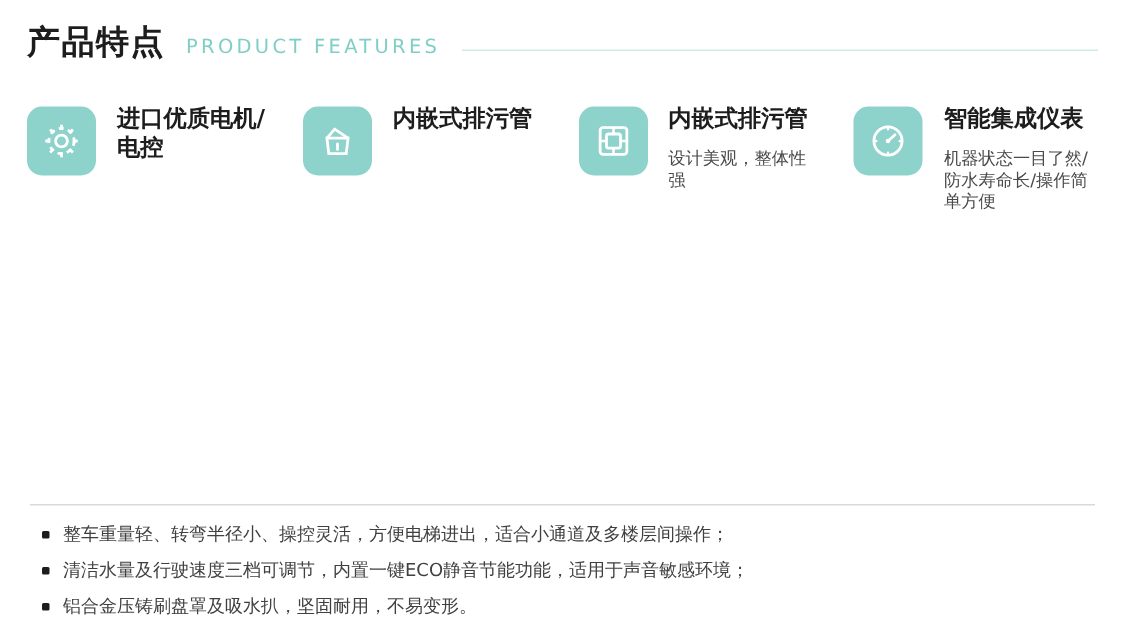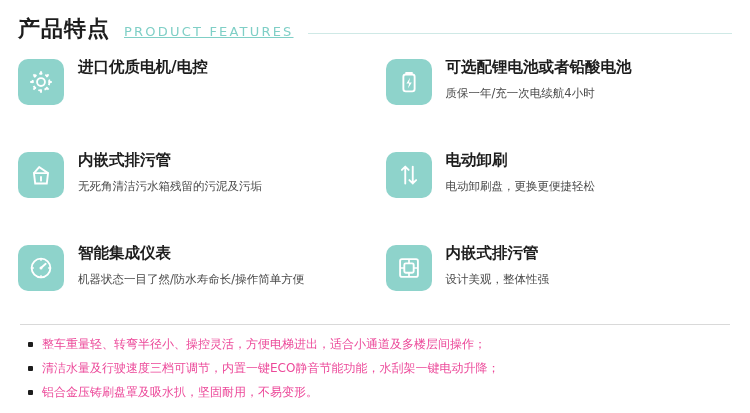--- a/index.html
+++ b/index.html
@@ -21,50 +21,49 @@
     box-sizing: border-box;
     padding: 14px 18px 0 18px;
   }
 
   
   .header {
     display: flex;
     align-items: center;
     gap: 14px;
     height: 30px;
-    margin-bottom: 12px;
+    margin-bottom: 24px;
   }
   .header-title {
     font-size: 22px;
     font-weight: bold;
     color: #1d1d1d;
     letter-spacing: 1px;
     line-height: 1;
   }
   .header-sub {
     font-size: 13px;
     color: #7fcfc6;
     letter-spacing: 2.2px;
     line-height: 1;
     position: relative;
     top: 2px;
-    text-decoration: underline;
   }
   .header-rule {
     flex: 1;
     height: 1px;
     background: #cfe9e6;
     position: relative;
     top: 4px;
   }
 
   
   .features {
     display: grid;
-    grid-template-columns: 1fr 1fr;
+    grid-template-columns: 1fr 1fr 1fr 1fr;
     grid-template-rows: repeat(3, 72px);
     column-gap: 18px;
     row-gap: 8px;
     margin-top: 6px;
     gap: 21px;
   }
   .feature {
     display: flex;
     align-items: flex-start;
     gap: 14px;
@@ -106,21 +105,21 @@
 
   
   .bullets {
     list-style: none;
     margin: 0;
     padding: 0 0 0 10px;
   }
   .bullets li {
     position: relative;
     font-size: 12px;
-    color: #ec4899;
+    color: #404040;
     line-height: 1.22;
     padding-left: 14px;
     margin-bottom: 9.5px;
   }
   .bullets li::before {
     content: "";
     position: absolute;
     left: 0;
     top: 5px;
     width: 5px;
@@ -150,93 +149,67 @@
                    M7.9 7.9 L10.4 10.4 M21.6 21.6 L24.1 24.1
                    M24.1 7.9 L21.6 10.4 M10.4 21.6 L7.9 24.1"></path>
           <circle cx="16" cy="16" r="9" stroke-dasharray="3.5 3.2"></circle>
         </svg>
       </div>
       <div class="feat-text">
         <div class="feat-title">进口优质电机/电控</div>
       </div>
     </div>
 
-    <div class="feature">
-      <div class="feat-icon">
-        <svg width="30" height="30" viewBox="0 0 32 32" fill="none" stroke="#ffffff" stroke-width="2">
-          <rect x="10" y="8" width="12" height="18" rx="2.5"></rect>
-          <path d="M13 6.5 L19 6.5" stroke-width="2.4" stroke-linecap="round"></path>
-          <path d="M17.2 11.5 L13.2 17.6 L16.2 17.6 L14.8 22.8 L19 16.4 L16 16.4 Z" fill="#ffffff" stroke="none"></path>
-        </svg>
-      </div>
-      <div class="feat-text">
-        <div class="feat-title">可选配锂电池或者铅酸电池</div>
-        <div class="feat-desc">质保一年/充一次电续航4小时</div>
-      </div>
-    </div>
 
     <div class="feature">
       <div class="feat-icon">
         <svg width="30" height="30" viewBox="0 0 32 32" fill="none" stroke="#ffffff" stroke-width="2">
           <path d="M8.5 14 L23.5 14 L22.2 25 L9.8 25 Z"></path>
           <path d="M8.5 14 L14 7.5 L23.5 14" stroke-linejoin="round"></path>
           <path d="M16 18 L16 22" stroke-linecap="round"></path>
         </svg>
       </div>
       <div class="feat-text">
         <div class="feat-title">内嵌式排污管</div>
-        <div class="feat-desc">无死角清洁污水箱残留的污泥及污垢</div>
-      </div>
-    </div>
-
-    <div class="feature">
-      <div class="feat-icon">
-        <svg width="30" height="30" viewBox="0 0 32 32" fill="none" stroke="#ffffff" stroke-width="2" stroke-linecap="round" stroke-linejoin="round">
-          <path d="M12 25 L12 7 M8.4 10.6 L12 7 L15.6 10.6"></path>
-          <path d="M20 7 L20 25 M16.4 21.4 L20 25 L23.6 21.4"></path>
-        </svg>
-      </div>
-      <div class="feat-text">
-        <div class="feat-title">电动卸刷</div>
-        <div class="feat-desc">电动卸刷盘，更换更便捷轻松</div>
+      </div>
+    </div>
+
+
+    <div class="feature">
+      <div class="feat-icon">
+        <svg width="30" height="30" viewBox="0 0 32 32" fill="none" stroke="#ffffff" stroke-width="2">
+          <rect x="6.5" y="6.5" width="19" height="19" rx="2"></rect>
+          <rect x="11" y="11" width="10" height="10" rx="1.5"></rect>
+          <path d="M16 6.5 L16 11 M16 21 L16 25.5 M6.5 16 L11 16 M21 16 L25.5 16" stroke-width="1.8"></path>
+        </svg>
+      </div>
+      <div class="feat-text">
+        <div class="feat-title">内嵌式排污管</div>
+        <div class="feat-desc">设计美观，整体性强</div>
       </div>
     </div>
 
     <div class="feature">
       <div class="feat-icon">
         <svg width="30" height="30" viewBox="0 0 32 32" fill="none" stroke="#ffffff" stroke-width="2">
           <circle cx="16" cy="16" r="10"></circle>
           <path d="M16 16 L21 11.5" stroke-linecap="round"></path>
           <circle cx="16" cy="16" r="1.6" fill="#ffffff" stroke="none"></circle>
           <path d="M16 6 L16 7.8 M26 16 L24.2 16 M6 16 L7.8 16 M16 24.2 L16 26" stroke-width="1.6" stroke-linecap="round"></path>
         </svg>
       </div>
       <div class="feat-text">
         <div class="feat-title">智能集成仪表</div>
         <div class="feat-desc">机器状态一目了然/防水寿命长/操作简单方便</div>
       </div>
     </div>
 
-    <div class="feature">
-      <div class="feat-icon">
-        <svg width="30" height="30" viewBox="0 0 32 32" fill="none" stroke="#ffffff" stroke-width="2">
-          <rect x="6.5" y="6.5" width="19" height="19" rx="2"></rect>
-          <rect x="11" y="11" width="10" height="10" rx="1.5"></rect>
-          <path d="M16 6.5 L16 11 M16 21 L16 25.5 M6.5 16 L11 16 M21 16 L25.5 16" stroke-width="1.8"></path>
-        </svg>
-      </div>
-      <div class="feat-text">
-        <div class="feat-title">内嵌式排污管</div>
-        <div class="feat-desc">设计美观，整体性强</div>
-      </div>
-    </div>
-
   </div>
 
   <div class="divider"></div>
 
   <ul class="bullets">
     <li>整车重量轻、转弯半径小、操控灵活，方便电梯进出，适合小通道及多楼层间操作；</li>
-    <li>清洁水量及行驶速度三档可调节，内置一键ECO静音节能功能，水刮架一键电动升降；</li>
+    <li>清洁水量及行驶速度三档可调节，内置一键ECO静音节能功能，适用于声音敏感环境；</li>
     <li>铝合金压铸刷盘罩及吸水扒，坚固耐用，不易变形。</li>
   </ul>
 
 </div>
 
 </body></html>

